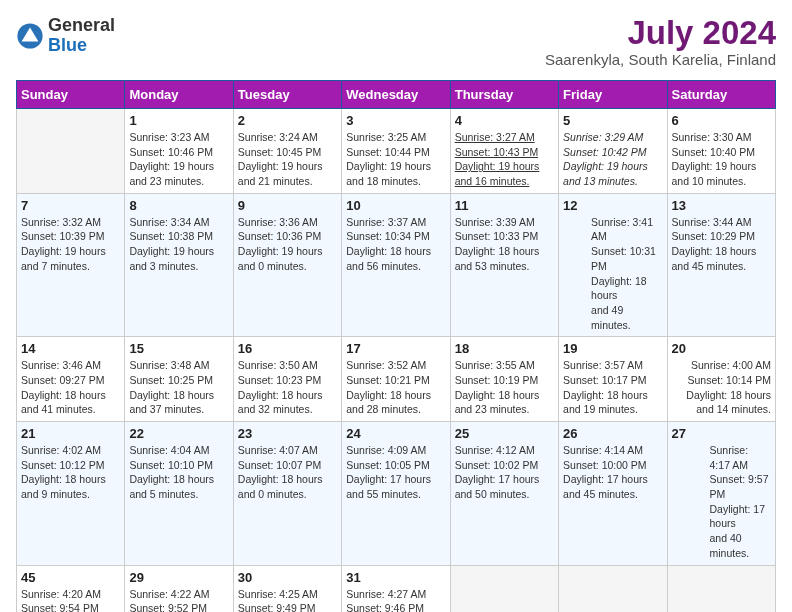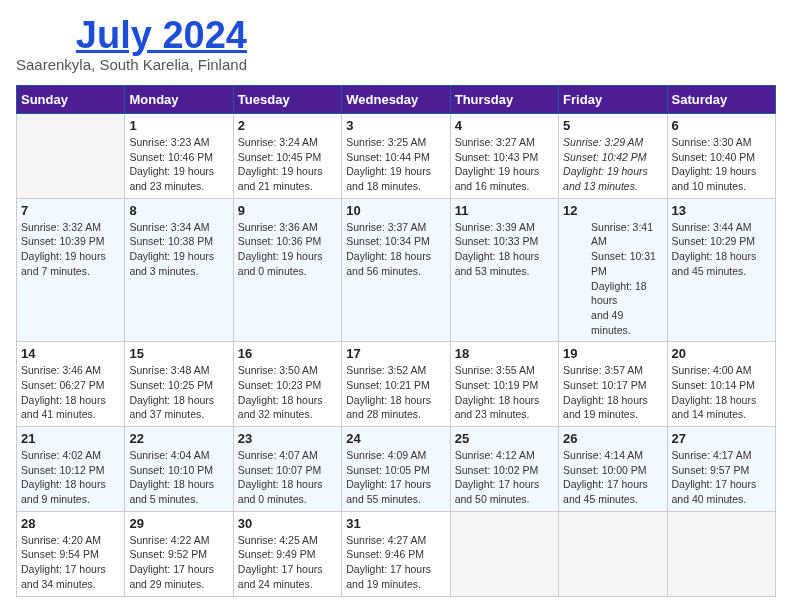--- a/index.html
+++ b/index.html
@@ -37,38 +37,37 @@
     }
     .logo-icon {
       width: 28px;
       height: 28px;
       margin-right: 4px;
     }
     .title-block {
       text-align: right;
     }
     .month-title {
-      font-size: 38px;
-      font-weight: bold;
-      color: #1d4ed8;
+      font-size: 33px;
+      font-weight: bold;
+      color: #701a75;
       line-height: 1;
-      text-decoration: underline;
     }
     .subtitle {
       font-size: 15px;
       color: #555;
       margin-top: 2px;
     }
     table {
       width: 100%;
       border-collapse: collapse;
       font-size: 11px;
     }
     thead tr th {
-      background-color: #4c1d95;
+      background-color: #a21caf;
       color: #fff;
       padding: 6px 4px;
       text-align: left;
       font-size: 13px;
       font-weight: bold;
       border: 1px solid #1a5a9a;
     }
     tbody tr td {
       border: 1px solid #ccc;
       padding: 4px 4px;
@@ -98,20 +97,30 @@
     .day-detail {
       color: #333;
       font-size: 10.5px;
       line-height: 1.4;
     }
   </style>
 </head>
 <body>
 
 <div class="header">
+  <div class="logo">
+    <svg class="logo-icon" viewBox="0 0 40 40">
+      <circle cx="20" cy="20" r="18" fill="#2a72b8"></circle>
+      <polygon points="20,8 32,28 8,28" fill="white"></polygon>
+    </svg>
+    <div class="logo-text">
+      <span class="logo-general">General</span>
+      <span class="logo-blue">Blue</span>
+    </div>
+  </div>
   <div class="title-block">
     <div class="month-title">July 2024</div>
     <div class="subtitle">Saarenkyla, South Karelia, Finland</div>
   </div>
 </div>
 
 <table>
   <thead>
     <tr>
     <th>Sunday</th>
@@ -142,21 +151,21 @@
         </td>
         <td>
           <span class="day-num">3</span>
           <div class="day-detail" style="white-space: pre-line;">Sunrise: 3:25 AM
 Sunset: 10:44 PM
 Daylight: 19 hours
 and 18 minutes.</div>
         </td>
         <td>
           <span class="day-num">4</span>
-          <div class="day-detail" style="white-space: pre-line;">Sunrise: 3:27 AM
+          <div class="day-detail" style="white-space: pre-line; text-decoration: underline;">Sunrise: 3:27 AM
 Sunset: 10:43 PM
 Daylight: 19 hours
 and 16 minutes.</div>
         </td>
         <td>
           <span class="day-num">5</span>
           <div class="day-detail" style="white-space: pre-line; font-style: italic;">Sunrise: 3:29 AM
 Sunset: 10:42 PM
 Daylight: 19 hours
 and 13 minutes.</div>
@@ -217,21 +226,21 @@
           <div class="day-detail" style="white-space: pre-line;">Sunrise: 3:44 AM
 Sunset: 10:29 PM
 Daylight: 18 hours
 and 45 minutes.</div>
         </td>
       </tr>
       <tr>
         <td>
           <span class="day-num">14</span>
           <div class="day-detail" style="white-space: pre-line;">Sunrise: 3:46 AM
-Sunset: 06:27 PM
+Sunset: 09:27 PM
 Daylight: 18 hours
 and 41 minutes.</div>
         </td>
         <td>
           <span class="day-num">15</span>
           <div class="day-detail" style="white-space: pre-line;">Sunrise: 3:48 AM
 Sunset: 10:25 PM
 Daylight: 18 hours
 and 37 minutes.</div>
         </td>
@@ -258,21 +267,21 @@
         </td>
         <td>
           <span class="day-num">19</span>
           <div class="day-detail" style="white-space: pre-line;">Sunrise: 3:57 AM
 Sunset: 10:17 PM
 Daylight: 18 hours
 and 19 minutes.</div>
         </td>
         <td>
           <span class="day-num">20</span>
-          <div class="day-detail" style="white-space: pre-line;">Sunrise: 4:00 AM
+          <div class="day-detail" style="white-space: pre-line; text-align: right;">Sunrise: 4:00 AM
 Sunset: 10:14 PM
 Daylight: 18 hours
 and 14 minutes.</div>
         </td>
       </tr>
       <tr>
         <td>
           <span class="day-num">21</span>
           <div class="day-detail" style="white-space: pre-line;">Sunrise: 4:02 AM
 Sunset: 10:12 PM
@@ -309,29 +318,29 @@
         </td>
         <td>
           <span class="day-num">26</span>
           <div class="day-detail" style="white-space: pre-line;">Sunrise: 4:14 AM
 Sunset: 10:00 PM
 Daylight: 17 hours
 and 45 minutes.</div>
         </td>
         <td>
           <span class="day-num">27</span>
-          <div class="day-detail" style="white-space: pre-line;">Sunrise: 4:17 AM
+          <div class="day-detail" style="white-space: pre-line; margin-left: 38px;">Sunrise: 4:17 AM
 Sunset: 9:57 PM
 Daylight: 17 hours
 and 40 minutes.</div>
         </td>
       </tr>
       <tr>
         <td>
-          <span class="day-num">28</span>
+          <span class="day-num">45</span>
           <div class="day-detail" style="white-space: pre-line;">Sunrise: 4:20 AM
 Sunset: 9:54 PM
 Daylight: 17 hours
 and 34 minutes.</div>
         </td>
         <td>
           <span class="day-num">29</span>
           <div class="day-detail" style="white-space: pre-line;">Sunrise: 4:22 AM
 Sunset: 9:52 PM
 Daylight: 17 hours

